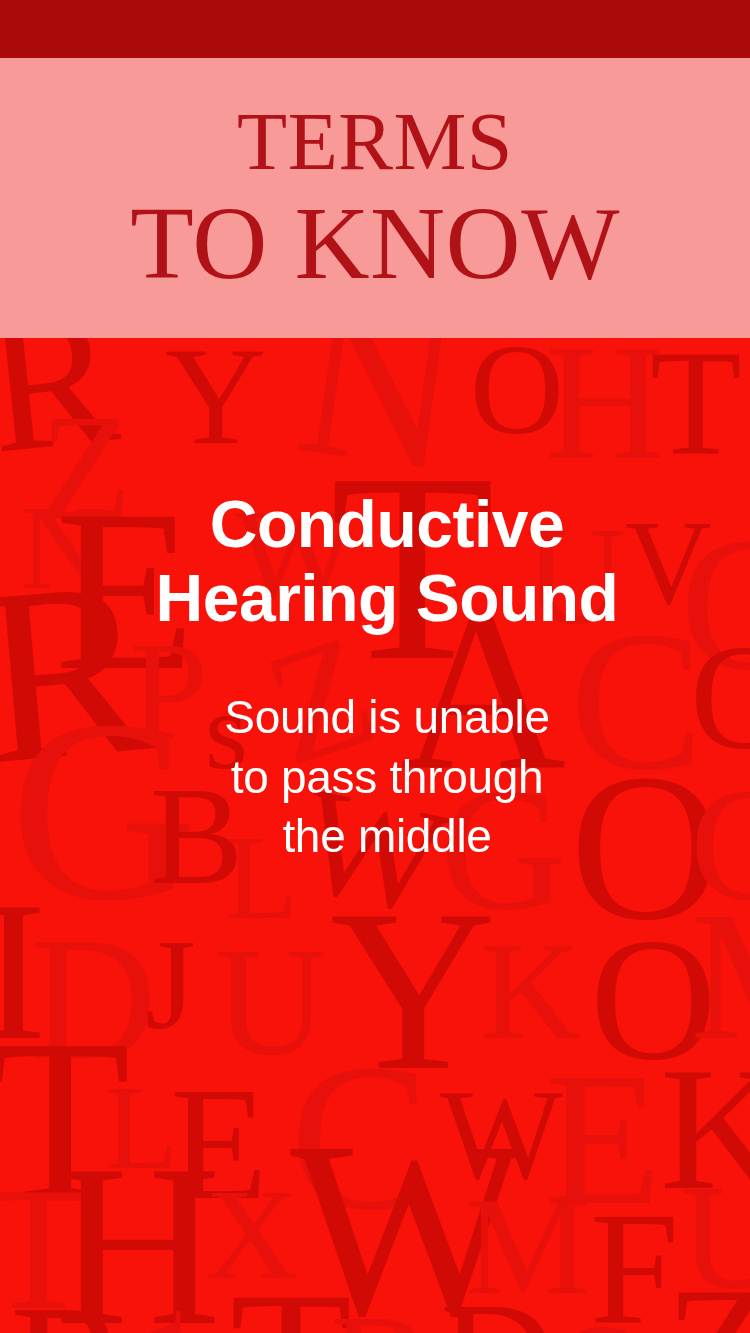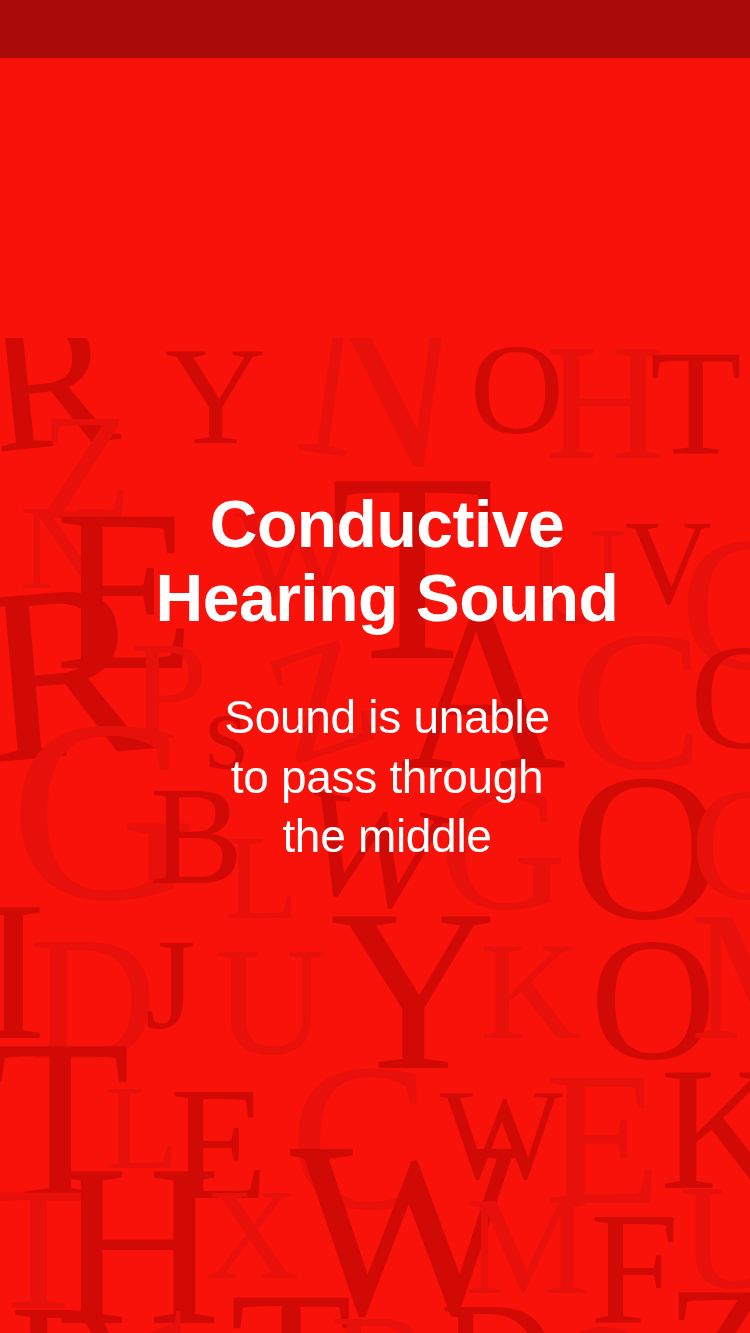--- a/index.html
+++ b/index.html
@@ -108,20 +108,24 @@
   }
   .desc-line { display: block; white-space: nowrap; }
 </style>
 </head>
 <body>
 
 <div id="page">
 
   <div class="top-bar"></div>
 
+  <div class="header-band">
+    <div class="header-line header-line-1">TERMS</div>
+    <div class="header-line header-line-2">TO KNOW</div>
+  </div>
 
   <div class="body-area">
 
     <svg class="letter-bg" viewBox="0 0 750 995" preserveAspectRatio="xMidYMid slice">
       <g>
 
         <text class="lt-dark" x="-10" y="110" font-size="190" transform="rotate(-6 30 60)">R</text>
         <text class="lt-light" x="40" y="180" font-size="150">Z</text>
         <text class="lt-dark" x="165" y="105" font-size="140">Y</text>
         <text class="lt-light" x="300" y="120" font-size="215" transform="rotate(8 360 60)">N</text>

